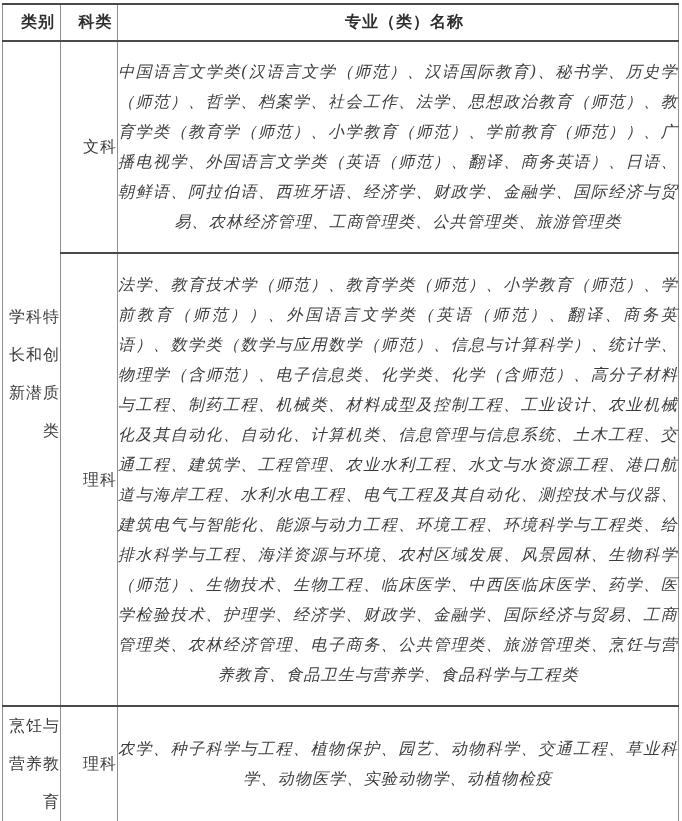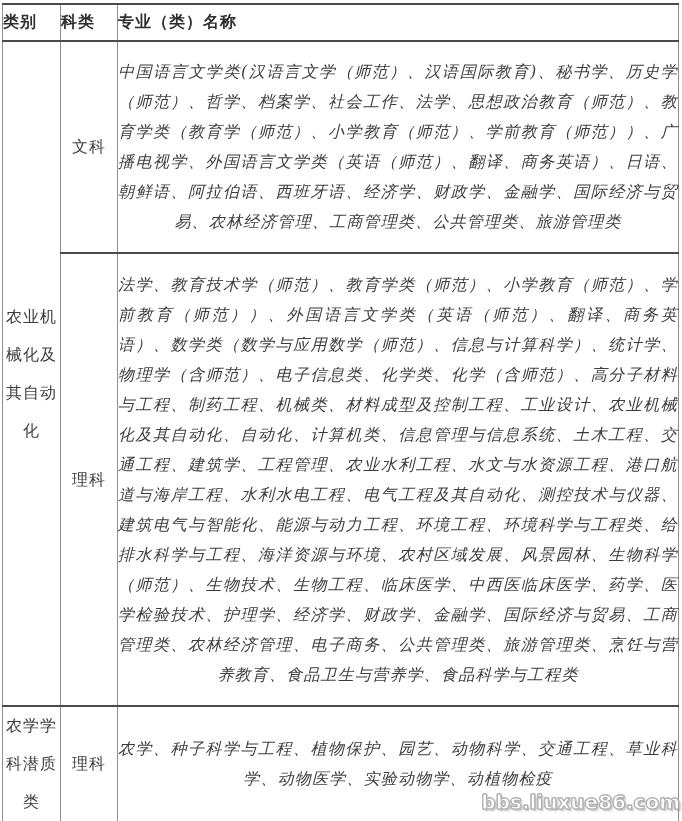--- a/index.html
+++ b/index.html
@@ -29,26 +29,27 @@
     font-size: 16px;
     vertical-align: middle;
     box-sizing: border-box;
   }
   .doc-table { border-bottom: 2px solid #2f2f2f; }
   .col-category { width: 58px; }
   .col-subject  { width: 57px; }
   .header-row th {
     height: 37px;
     font-weight: bold;
-    text-align: left;
+    text-align: center;
     color: #2e2e2e;
     letter-spacing: 1px;
+    padding-left: 13px;
   }
   .cell-center {
-    text-align: center;
+    text-align: right;
     letter-spacing: 1px;
     line-height: 38px;
   }
   .cell-majors {
     padding: 4px 10px;
     text-align: justify;
     text-align-last: center;
     text-justify: inter-character;
     line-height: 30px;
     letter-spacing: 1.2px;
@@ -98,31 +99,30 @@
     <col class="col-subject">
     <col>
   </colgroup>
   <tbody>
       <tr class="header-row">
     <th>类别</th>
     <th>科类</th>
     <th>专业（类）名称</th>
   </tr>
   <tr class="row-wenke">
-    <td class="cell-center" rowspan="2">农业机械化及其自动化</td>
+    <td class="cell-center" rowspan="2">学科特长和创新潜质类</td>
     <td class="cell-center">文科</td>
     <td class="cell-majors">中国语言文学类(汉语言文学（师范）、汉语国际教育)、秘书学、历史学（师范）、哲学、档案学、社会工作、法学、思想政治教育（师范）、教育学类（教育学（师范）、小学教育（师范）、学前教育（师范））、广播电视学、外国语言文学类（英语（师范）、翻译、商务英语）、日语、朝鲜语、阿拉伯语、西班牙语、经济学、财政学、金融学、国际经济与贸易、农林经济管理、工商管理类、公共管理类、旅游管理类</td>
   </tr>
   <tr class="row-like">
     <td class="cell-center">理科</td>
     <td class="cell-majors">法学、教育技术学（师范）、教育学类（师范）、小学教育（师范）、学前教育（师范））、外国语言文学类（英语（师范）、翻译、商务英语）、数学类（数学与应用数学（师范）、信息与计算科学）、统计学、物理学（含师范）、电子信息类、化学类、化学（含师范）、高分子材料与工程、制药工程、机械类、材料成型及控制工程、工业设计、农业机械化及其自动化、自动化、计算机类、信息管理与信息系统、土木工程、交通工程、建筑学、工程管理、农业水利工程、水文与水资源工程、港口航道与海岸工程、水利水电工程、电气工程及其自动化、测控技术与仪器、建筑电气与智能化、能源与动力工程、环境工程、环境科学与工程类、给排水科学与工程、海洋资源与环境、农村区域发展、风景园林、生物科学（师范）、生物技术、生物工程、临床医学、中西医临床医学、药学、医学检验技术、护理学、经济学、财政学、金融学、国际经济与贸易、工商管理类、农林经济管理、电子商务、公共管理类、旅游管理类、烹饪与营养教育、食品卫生与营养学、食品科学与工程类</td>
   </tr>
   <tr class="row-nongxue">
-    <td class="cell-center">农学学科潜质类</td>
+    <td class="cell-center">烹饪与营养教育</td>
     <td class="cell-center">理科</td>
     <td class="cell-majors">农学、种子科学与工程、植物保护、园艺、动物科学、交通工程、草业科学、动物医学、实验动物学、动植物检疫</td>
   </tr>
 </tbody>
   </table>
 
 <div class="watermark">
-  <div class="watermark-url">bbs.liuxue86.com</div>
 </div>
 
 </body></html>

